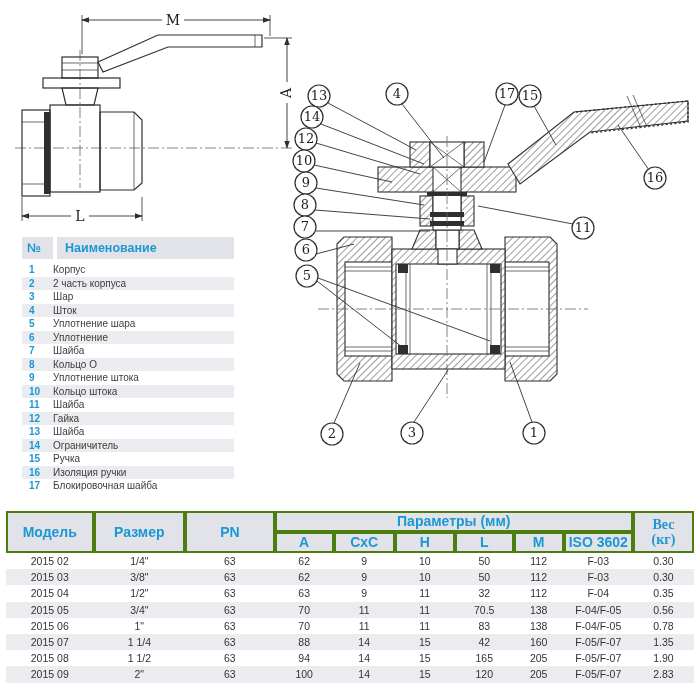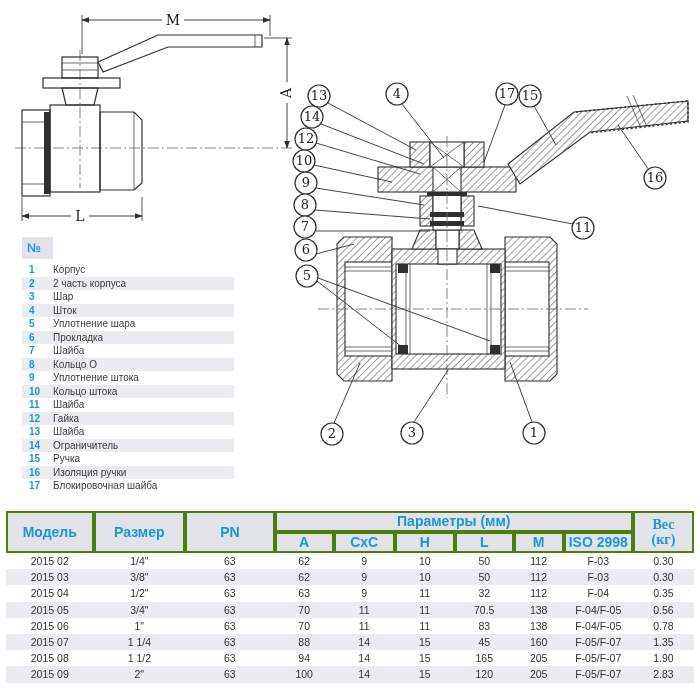--- a/index.html
+++ b/index.html
@@ -242,20 +242,21 @@
     <g>
         <circle class="co" cx="534" cy="433" r="11"></circle>
         <text class="cot" x="534" y="437">1</text>
       </g>
   </g>
 </svg>
 
 <div id="parts" class="abs">
   <div class="hdr">
     <div class="hc h1">№</div>
+    <div class="hc h2">Наименование</div>
   </div>
   <div>
     <div class="prow">
         <span class="pnum">1</span>
         <span class="pname">Корпус</span>
       </div>
     <div class="prow">
         <span class="pnum">2</span>
         <span class="pname">2 часть корпуса</span>
       </div>
@@ -266,21 +267,21 @@
     <div class="prow">
         <span class="pnum">4</span>
         <span class="pname">Шток</span>
       </div>
     <div class="prow">
         <span class="pnum">5</span>
         <span class="pname">Уплотнение шара</span>
       </div>
     <div class="prow">
         <span class="pnum">6</span>
-        <span class="pname">Прокладка</span>
+        <span class="pname">Уплотнение</span>
       </div>
     <div class="prow">
         <span class="pnum">7</span>
         <span class="pname">Шайба</span>
       </div>
     <div class="prow">
         <span class="pnum">8</span>
         <span class="pname">Кольцо О</span>
       </div>
     <div class="prow">
@@ -346,21 +347,21 @@
             <span>Вес</span>
             <span>(кг)</span>
           </th>
       </tr>
       <tr>
         <th>A</th>
         <th>CxC</th>
         <th>H</th>
         <th>L</th>
         <th>M</th>
-        <th>ISO 2998</th>
+        <th>ISO 3602</th>
       </tr>
     </thead>
     <tbody>
       <tr>
         <td>2015 02</td>
           <td>1/4"</td>
           <td>63</td>
           <td>62</td>
           <td>9</td>
           <td>10</td>
@@ -417,21 +418,21 @@
           <td>F-04/F-05</td>
           <td>0.78</td>
       </tr>
       <tr>
         <td>2015 07</td>
           <td>1 1/4</td>
           <td>63</td>
           <td>88</td>
           <td>14</td>
           <td>15</td>
-          <td>45</td>
+          <td>42</td>
           <td>160</td>
           <td>F-05/F-07</td>
           <td>1.35</td>
       </tr>
       <tr>
         <td>2015 08</td>
           <td>1 1/2</td>
           <td>63</td>
           <td>94</td>
           <td>14</td>

